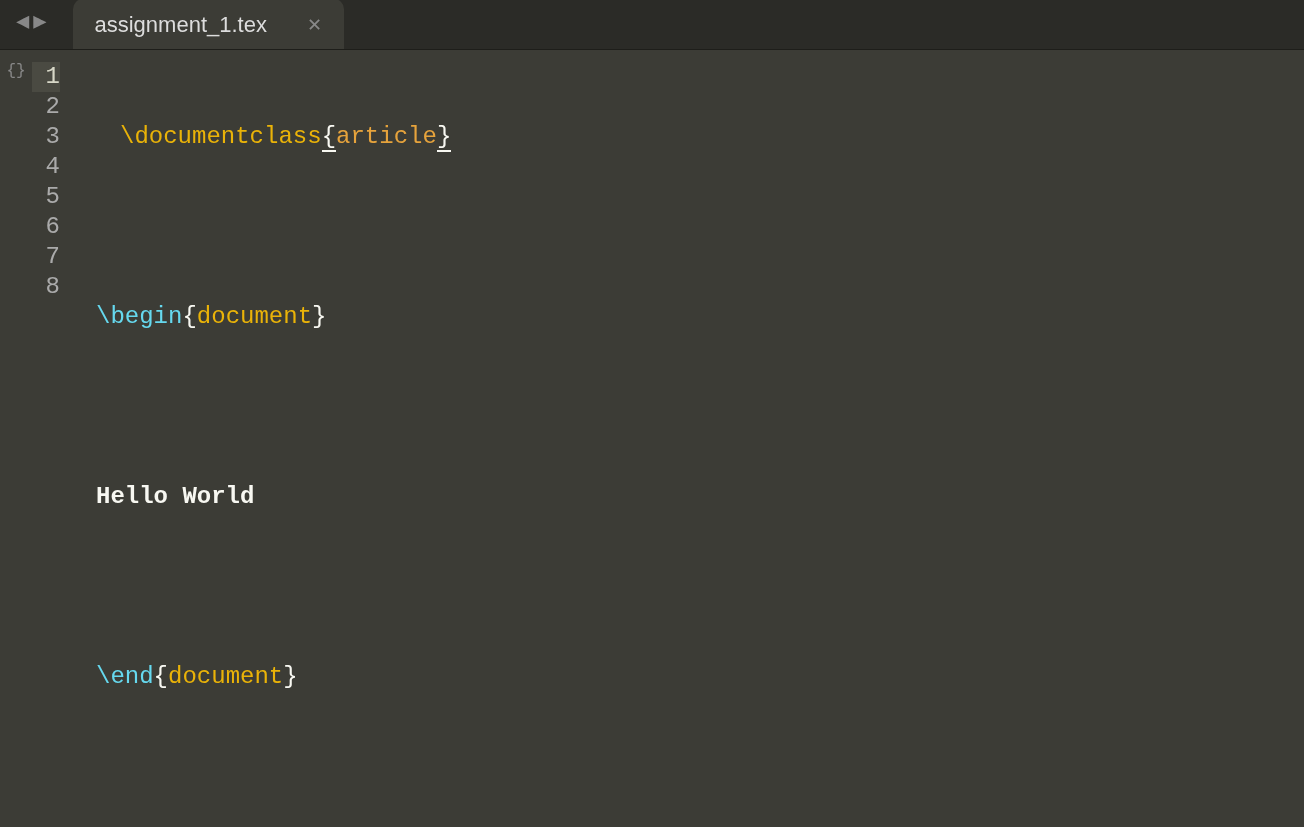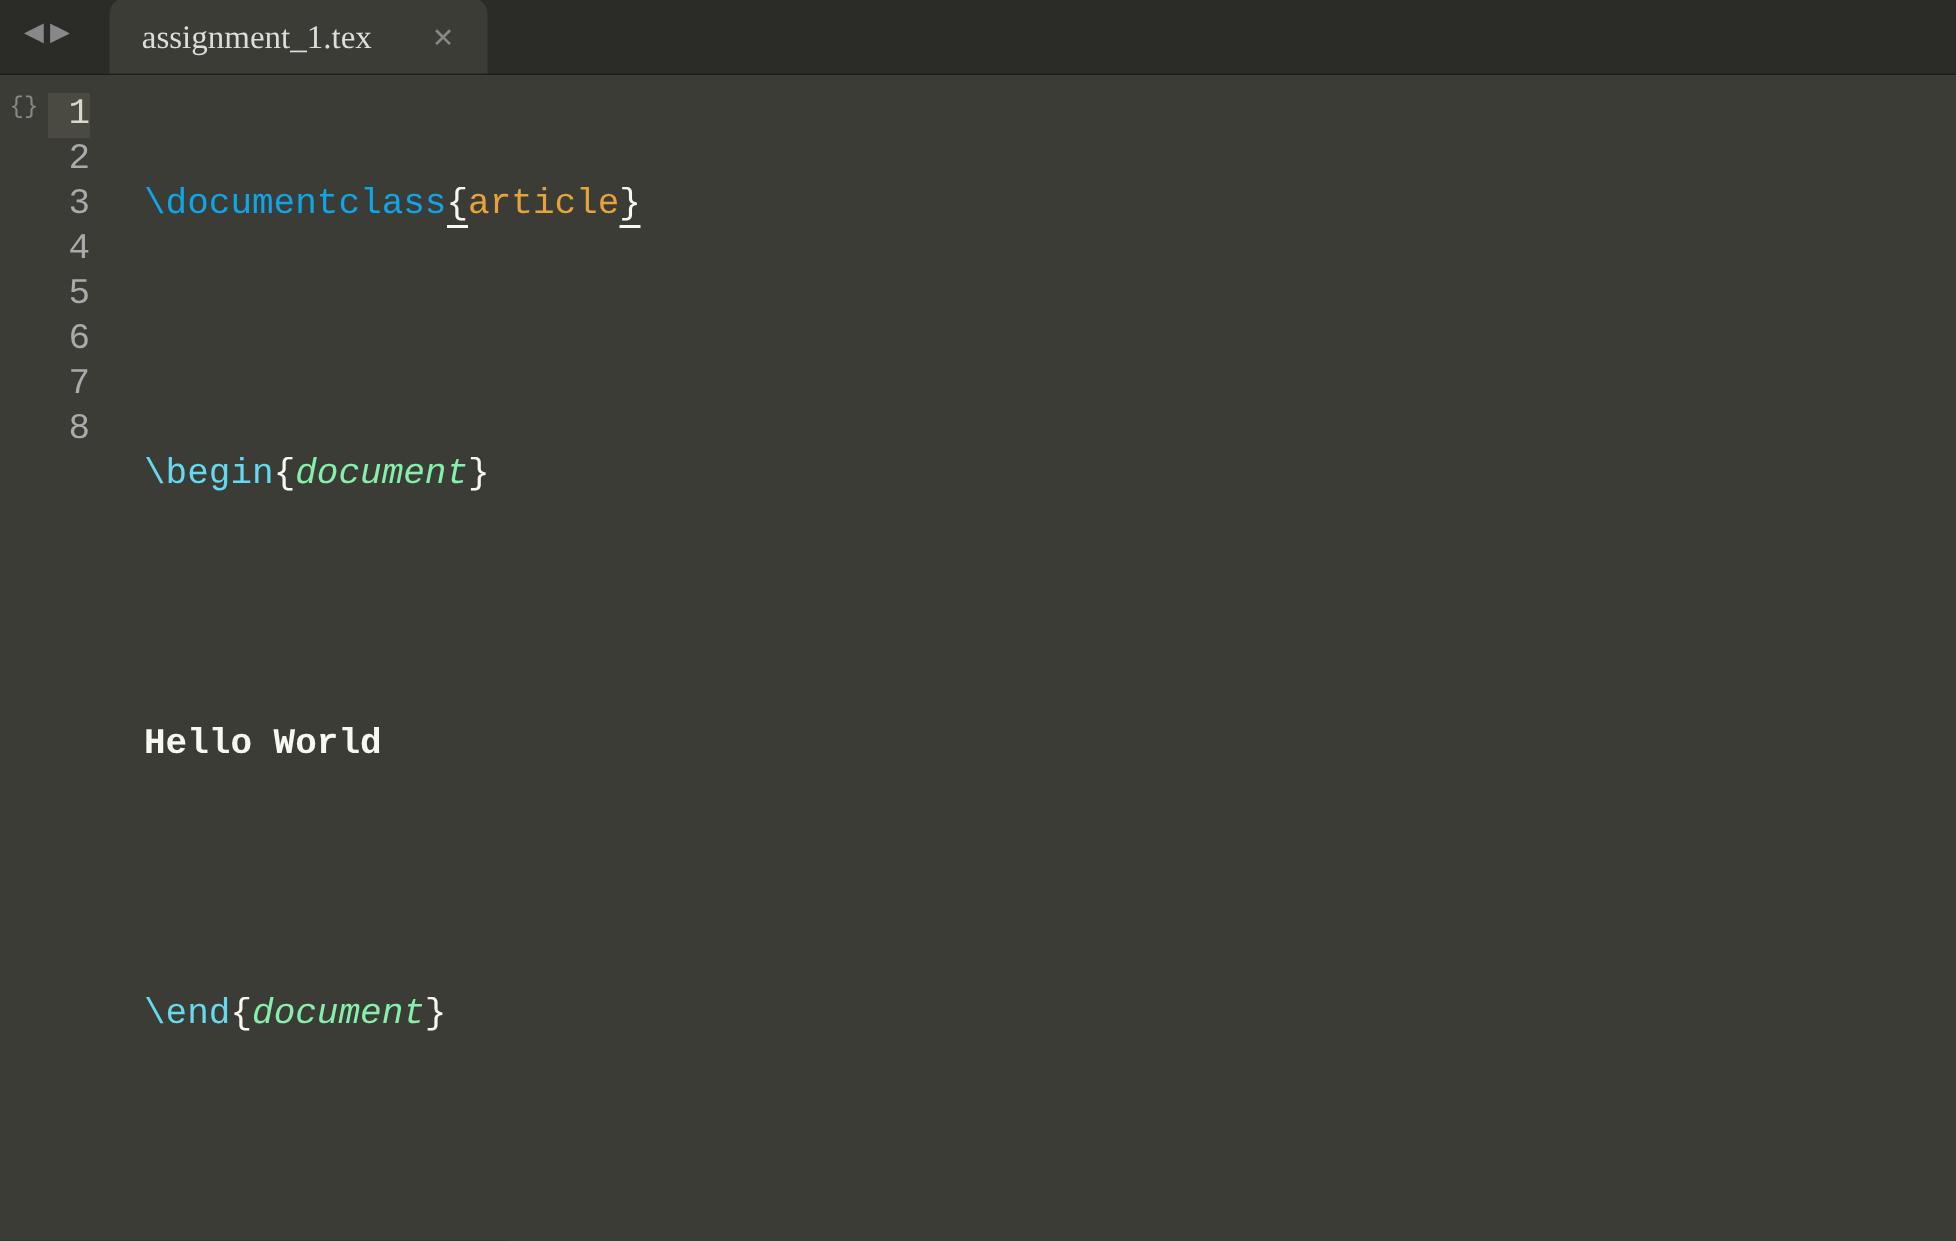--- a/index.html
+++ b/index.html
@@ -31,21 +31,21 @@
   .tab {
     background: #3c3c36;
     color: #ddd;
     padding: 13px 22px 11px 22px;
     border-radius: 10px 10px 0 0;
     margin-left: 18px;
     display: flex;
     align-items: center;
     gap: 40px;
     font-size: 22px;
-    font-family: Liberation Serif, serif;
+    font-family: Liberation Sans, sans-serif;
     cursor: pointer;
   }
   .tab-close {
     color: #888;
     font-size: 18px;
     cursor: pointer;
   }
   .editor-area {
     flex: 0 0 auto;
     background: #3c3c36;
@@ -73,25 +73,25 @@
   .gutter .current { background: #4a4a42; color: #d8d8c8; display:block; }
   .code {
     flex: 1;
     padding-top: 12px;
     padding-left: 24px;
     font-size: 24px;
     line-height: 30px;
     white-space: pre;
   }
   .code .line { height: 30px; }
-  .cmd { color: #0ea5e9; }
+  .cmd { color: #eab308; margin-left: 24px; }
   .begin { color: #66d9ef; text-align: center; }
   .brace { color: #f8f8f2; }
   .arg { color: #e6a33c; }
-  .arg2 { color: #86efac; font-style: italic; }
+  .arg2 { color: #eab308; }
   .plain { color: #f8f8f2; font-weight: bold; }
   .cursor-pos { border-bottom: 2px solid #f8f8f2; }
 </style>
 </head>
 <body>
 
 <div class="tabbar">
   <div class="nav-arrows">
     <span class="arrow">◀</span>
     <span class="arrow">▶</span>

